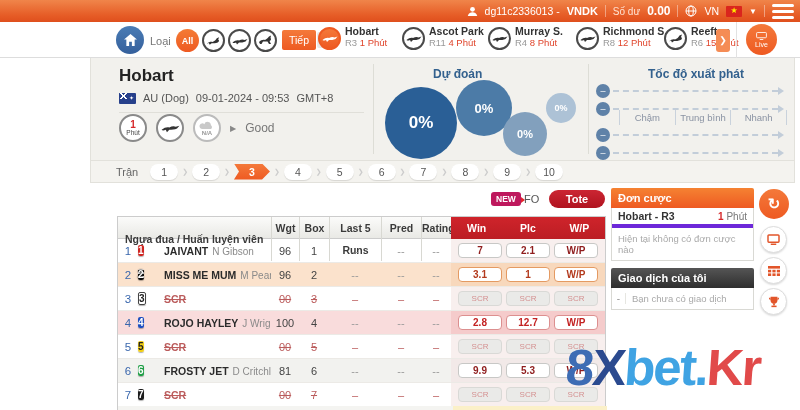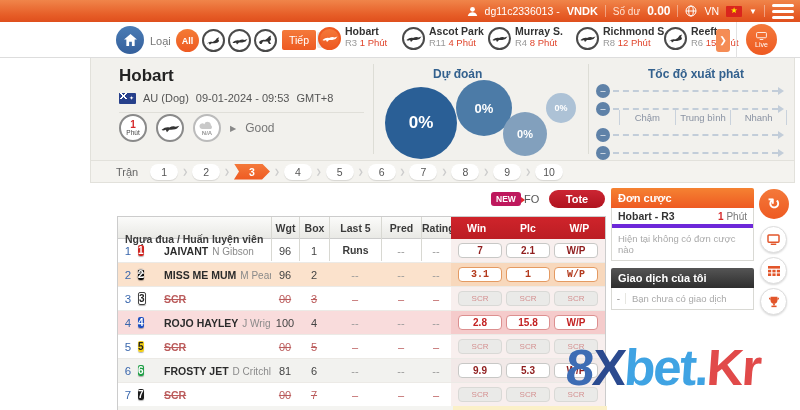--- a/index.html
+++ b/index.html
@@ -137,21 +137,21 @@
   .cl7 { background:#1c1c1c; color:#fff; }
   .c-name { white-space:nowrap; overflow:hidden; }
   .c-name b { color:#2b2b2b; font-size:10.5px; }
   .c-name span { color:#8a8a8a; font-size:10px; margin-left:4px; }
   .c-mid { text-align:center; color:#444; }
   .dash { color:#9a9a9a; }
   .scr .c-name b, .scr .c-mid.strik, .scr .dash { color:#bb5c5c; }
   .scr .c-name b, .scr .c-mid.strik { text-decoration:line-through; }
   .c-odds { grid-column:9; height:100%; display:flex; align-items:center; justify-content:center; gap:4px; background:#f8efee; }
   .even .c-odds { background:#f2e9e8; }
-  .hl-orange .c-odds { background:#f8d8bc;font-family:Liberation Mono, monospace; }
+  .hl-orange .c-odds { background:#f8d8bc; }
   .hl-red .c-odds { background:#f5cbcb; }
   .odds-btn { width:44px; height:15px; background:#fff; border:1px solid #c8c8c6; border-radius:4px;
     font-size:10px; font-weight:bold; color:#8f1d1d; text-align:center; line-height:13px; cursor:pointer; }
   .hl-orange .odds-btn { border-color:#e49a62; color:#b33a1d; }
   .hl-red .odds-btn { border-color:#dc8f8f; color:#c32222; }
   .odds-btn.scrbtn { background:#eaeae8; border-color:#d9d9d6; color:#d49090; font-size:8px; font-weight:normal; }
   #row8-sliver { position:absolute; left:117px; top:406px; width:489px; height:4px; background:#f4f4f1; border-left:1px solid #ccc; border-right:1px solid #ccc; }
   #row8-sliver i { position:absolute; left:335px; top:0; width:154px; height:4px; background:#fbf0c8; }
 
   
@@ -474,21 +474,21 @@
         <div class="c-num">4</div>
         <div><span class="cloth cl4">4</span></div>
         <div class="c-name"><b>ROJO HAYLEY</b><span>J Wright</span></div>
         <div class="c-mid strik">100</div>
         <div class="c-mid strik">4</div>
         <div class="c-mid dash">--</div>
         <div class="c-mid dash">--</div>
         <div class="c-mid dash">--</div>
         <div class="c-odds">
           <div class="odds-btn">2.8</div>
-          <div class="odds-btn">15.8</div>
+          <div class="odds-btn">12.7</div>
           <div class="odds-btn">W/P</div>
         </div>
       </div>
       <div class="trow scr">
         <div class="c-num">5</div>
         <div><span class="cloth cl5">5</span></div>
         <div class="c-name"><b>SCR</b></div>
         <div class="c-mid strik">00</div>
         <div class="c-mid strik">5</div>
         <div class="c-mid dash">–</div>

